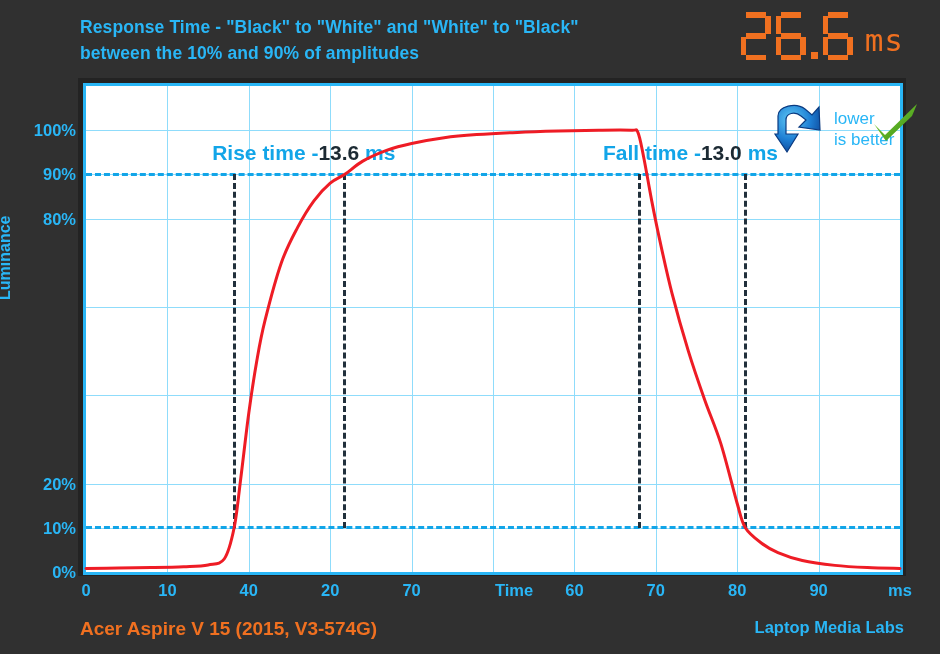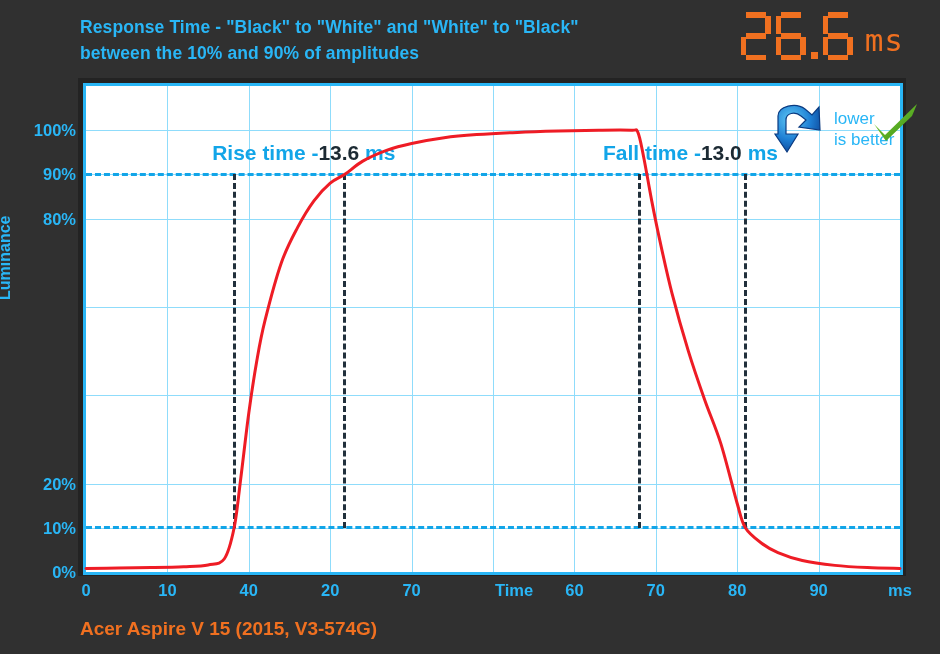--- a/index.html
+++ b/index.html
@@ -353,14 +353,15 @@
       <div class="xtick" style="left: 333.6px;">70</div>
       <div class="xtick" style="left: 436px;">Time</div>
       <div class="xtick" style="left: 496.4px;">60</div>
       <div class="xtick" style="left: 577.8px;">70</div>
       <div class="xtick" style="left: 659.2px;">80</div>
       <div class="xtick" style="left: 740.6px;">90</div>
       <div class="xtick" style="left: 822px;">ms</div>
     </div>
 
   <div id="footer-left">Acer Aspire V 15 (2015, V3-574G)</div>
+  <div id="footer-right">Laptop Media Labs</div>
 
 </div>
 
 </body></html>

